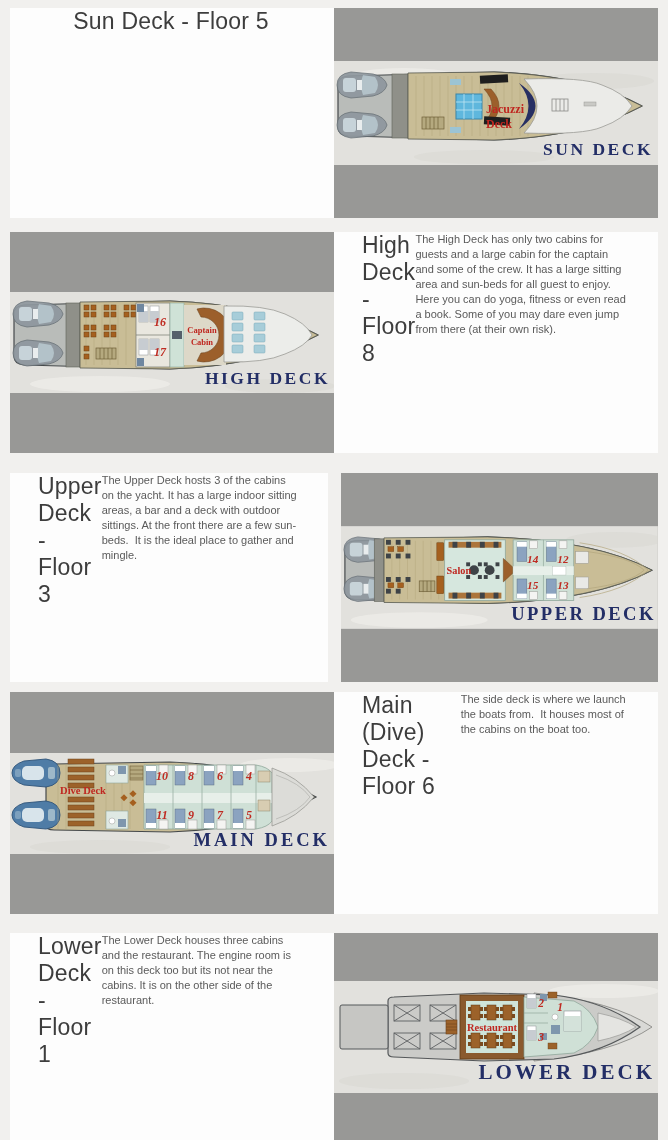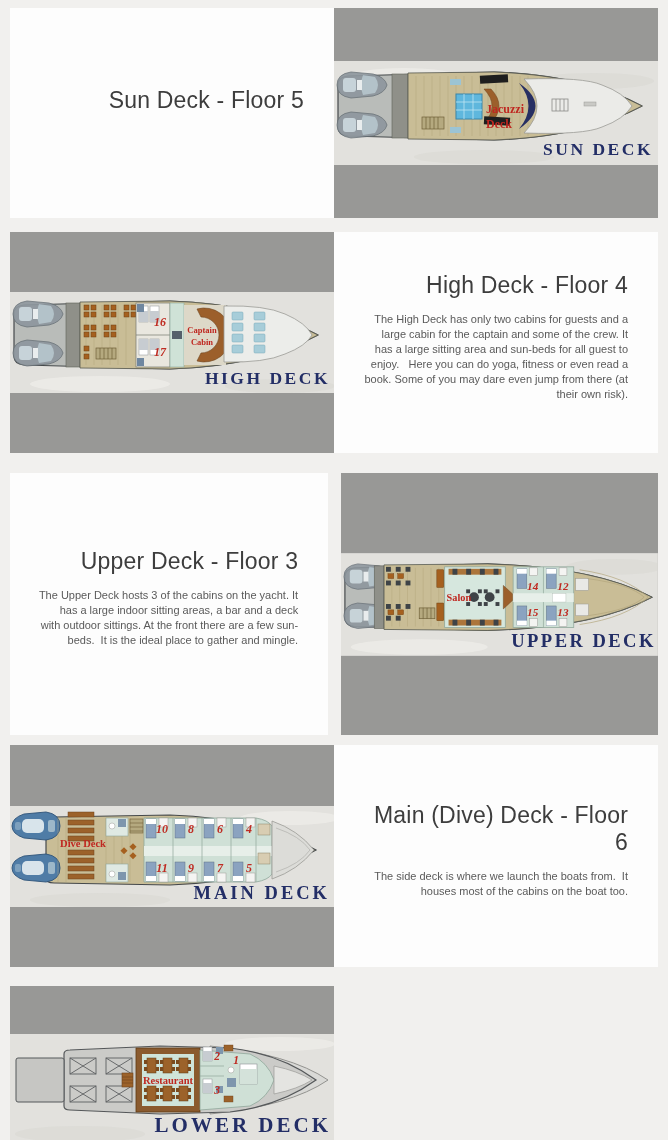--- a/index.html
+++ b/index.html
@@ -1,21 +1,21 @@
 <!DOCTYPE html>
 <html><head>
 <meta charset="utf-8">
 <style>
   * { margin:0; padding:0; box-sizing:border-box; }
   html,body { width:668px; height:1140px; }
   body { background:#f1f0ee; font-family:"Liberation Sans", sans-serif; overflow:hidden; }
   .page { padding:8px 10px 0 10px; }
   .row { display:flex; width:648px; }
   .panel { width:324px; height:100%; }
-  .text-panel { background:#fdfdfd; display:flex; flex-direction:column; justify-content:center; padding:0 30px 12px 28px;text-align:right; }
+  .text-panel { background:#fdfdfd; display:flex; flex-direction:row; justify-content:center; padding:0 30px 12px 28px; }
   .image-panel { background:#989896; display:flex; align-items:center; overflow:hidden; }
   .deck-title { font-size:23px; font-weight:500; color:#3d3d3d; letter-spacing:0.2px; margin-bottom:13px; font-family:"Liberation Sans", sans-serif; }
   .deck-body { font-size:11px; line-height:15px; color:#5a5a5a; white-space:pre-wrap; }
   .strip-svg { display:block; }
   .room-label { font-family:"Liberation Serif", serif; font-weight:bold; fill:#bf2720; }
   .cabin-num { font-family:"Liberation Serif", serif; font-weight:bold; font-style:italic; fill:#bf2b22; }
   .deck-name { font-family:"Liberation Serif", serif; font-weight:bold; fill:#232e66; }
   .defs-holder { position:absolute; width:0; height:0; }
 </style>
 </head>
@@ -149,26 +149,26 @@
             <rect x="244" y="53" width="11" height="8" rx="1"></rect>
         </g>
         <text class="cabin-num" x="150" y="34" font-size="12" text-anchor="middle">16</text>
         <text class="cabin-num" x="150" y="64" font-size="12" text-anchor="middle">17</text>
         <text class="room-label" x="192" y="41" font-size="8.5" text-anchor="middle">Captain</text>
         <text class="room-label" x="192" y="53" font-size="8.5" text-anchor="middle">Cabin</text>
         <text class="deck-name" x="320" y="92" text-anchor="end" font-size="17.5" style="letter-spacing:2.5px;">HIGH DECK</text>
       </svg>
     </div>
     <div class="panel text-panel">
-      <h2 class="deck-title">High Deck - Floor 4</h2>
+      <h2 class="deck-title">High Deck - Floor 8</h2>
       <p class="deck-body">The High Deck has only two cabins for guests and a large cabin for the captain and some of the crew. It has a large sitting area and sun-beds for all guest to enjoy.   Here you can do yoga, fitness or even read a book. Some of you may dare even jump from there (at their own risk).</p>
     </div>
   </section>
 
-  <section class="row" style="height:262px; margin-top:20px;gap:13px;">
+  <section class="row" style="height:209px; margin-top:20px;gap:13px;">
     <div class="panel text-panel">
       <h2 class="deck-title">Upper Deck - Floor 3</h2>
       <p class="deck-body">The Upper Deck hosts 3 of the cabins on the yacht. It has a large indoor sitting areas, a bar and a deck with outdoor sittings. At the front there are a few sun-beds.  It is the ideal place to gather and mingle.</p>
     </div>
     <div class="panel image-panel">
       <svg class="strip-svg" width="324" height="105" viewBox="0 0 324 105">
         <rect width="324" height="105" fill="#e2e1dd"></rect>
         <ellipse cx="80" cy="96" rx="70" ry="8" fill="#efeeea" opacity="0.7"></ellipse>
         <ellipse cx="280" cy="14" rx="50" ry="8" fill="#d8d7d2" opacity="0.5"></ellipse>
         <path d="M4,24 Q4,16 14,15 L150,11 Q260,14 318,45 Q260,76 150,79 L14,75 Q4,74 4,66 Z" fill="#b9bcb9" stroke="#45494b" stroke-width="1.2"></path>
@@ -345,20 +345,24 @@
         <text class="deck-name" x="320" y="93" text-anchor="end" font-size="18.5" style="letter-spacing:3px;">MAIN DECK</text>
       </svg>
     </div>
     <div class="panel text-panel">
       <h2 class="deck-title">Main (Dive) Deck - Floor 6</h2>
       <p class="deck-body">The side deck is where we launch the boats from.  It houses most of the cabins on the boat too.</p>
     </div>
   </section>
 
   <section class="row" style="height:207px; margin-top:19px;">
+    <div class="panel text-panel">
+      <h2 class="deck-title">Lower Deck - Floor 1</h2>
+      <p class="deck-body">The Lower Deck houses three cabins and the restaurant. The engine room is on this deck too but its not near the cabins. It is on the other side of the restaurant.</p>
+    </div>
     <div class="panel image-panel">
       <svg class="strip-svg" width="324" height="112" viewBox="0 0 324 112">
         <rect width="324" height="112" fill="#e2e1dd"></rect>
         <ellipse cx="70" cy="100" rx="65" ry="8" fill="#d8d7d2" opacity="0.5"></ellipse>
         <ellipse cx="270" cy="10" rx="55" ry="7" fill="#efeeea" opacity="0.7"></ellipse>
         <path d="M200,12 Q280,20 318,46 Q280,72 200,80 Z" fill="#d9d9d6" stroke="#8a8a87" stroke-width="0.9"></path>
         <path d="M54,20 Q54,16 60,16 L150,12 L220,14 Q270,20 306,46 Q270,72 220,78 L150,80 L60,76 Q54,76 54,72 Z" fill="#cbcbc8" stroke="#55585a" stroke-width="1.2"></path>
         <rect x="6" y="24" width="48" height="44" rx="2" fill="#c6c6c3" stroke="#55585a" stroke-width="1"></rect>
         <g stroke="#5c5f61" stroke-width="0.9" fill="none">
           <rect x="60" y="24" width="26" height="16"></rect>

